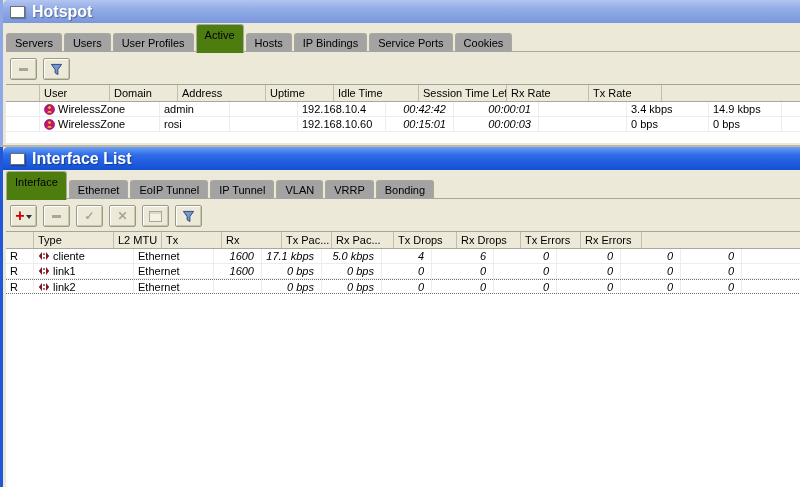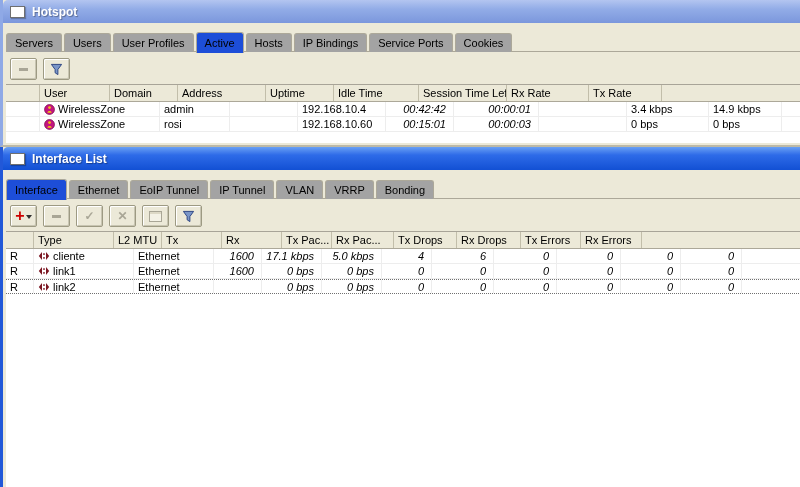--- a/index.html
+++ b/index.html
@@ -9,30 +9,30 @@
     font-family:"Liberation Sans","DejaVu Sans",sans-serif;
     font-size:11px;color:#000;
   }
   .win{position:absolute;left:0;background:#ECE9D8;}
   .win1{top:0;width:800px;height:145px;border-left:3px solid #8FA9E6;border-bottom:2px solid #BDB9A6;}
   .win2{top:147px;width:800px;height:340px;border-left:3px solid #2258D8;}
   .titlebar{height:23px;display:flex;align-items:center;gap:7px;padding-left:7px;border-top-left-radius:5px;}
   .win1 .titlebar{background:linear-gradient(180deg,#B3C5F0 0%,#92ACE7 40%,#7B97DC 100%);}
   .win2 .titlebar{background:linear-gradient(180deg,#6AA0F4 0%,#2E6BE8 35%,#1250D4 100%);}
   .win-icon{width:13px;height:10px;background:#fff;border:1px solid #6f6f6f;box-shadow:1px 1px 1px rgba(0,0,0,.25);}
-  .title-text{color:#fff;font-weight:bold;font-size:12px;text-shadow:1px 1px 1px rgba(0,0,0,.35);}
+  .title-text{color:#fff;font-weight:bold;font-size:16px;text-shadow:1px 1px 1px rgba(0,0,0,.35);}
 
   .tabs{display:flex;align-items:flex-end;margin:8px 0 0 3px;height:21px;position:relative;}
   .tabs::after{content:"";position:absolute;left:0;right:0;bottom:0;height:1px;background:#ACA899;}
   .tab{
     position:relative;padding:3px 8px 3px;margin-right:2px;background:#a3a3a3;
     border:1px solid #ACA899;border-bottom:none;border-radius:3px 3px 0 0;
     white-space:nowrap;z-index:1;color:#000;
   }
-  .tab.selected{background:#1d4ed8;z-index:3;padding-top:4px;margin-bottom:-1px;padding-bottom:4px;margin-top:29px;}
+  .tab.selected{background:#4d7c0f;z-index:3;padding-top:4px;margin-bottom:-1px;padding-bottom:12px;margin-top:29px;}
 
   .toolbar{display:flex;gap:6px;margin:6px 0 0 7px;}
   .tbtn{
     width:27px;height:22px;background:#ECE9D8;border:1px solid #9D9A83;border-radius:2px;
     box-shadow:inset 1px 1px 0 #FFFFFF,inset -1px -1px 0 #C8C5B2;
     display:flex;align-items:center;justify-content:center;gap:1px;
   }
   .glyph-minus{display:inline-block;width:9px;height:3px;background:#A9A696;}
   .glyph-plus{color:#CC0000;font-size:16px;font-weight:bold;line-height:12px;}
   .glyph-caret{width:0;height:0;border-left:3px solid transparent;border-right:3px solid transparent;border-top:4px solid #303030;margin-top:2px;}

